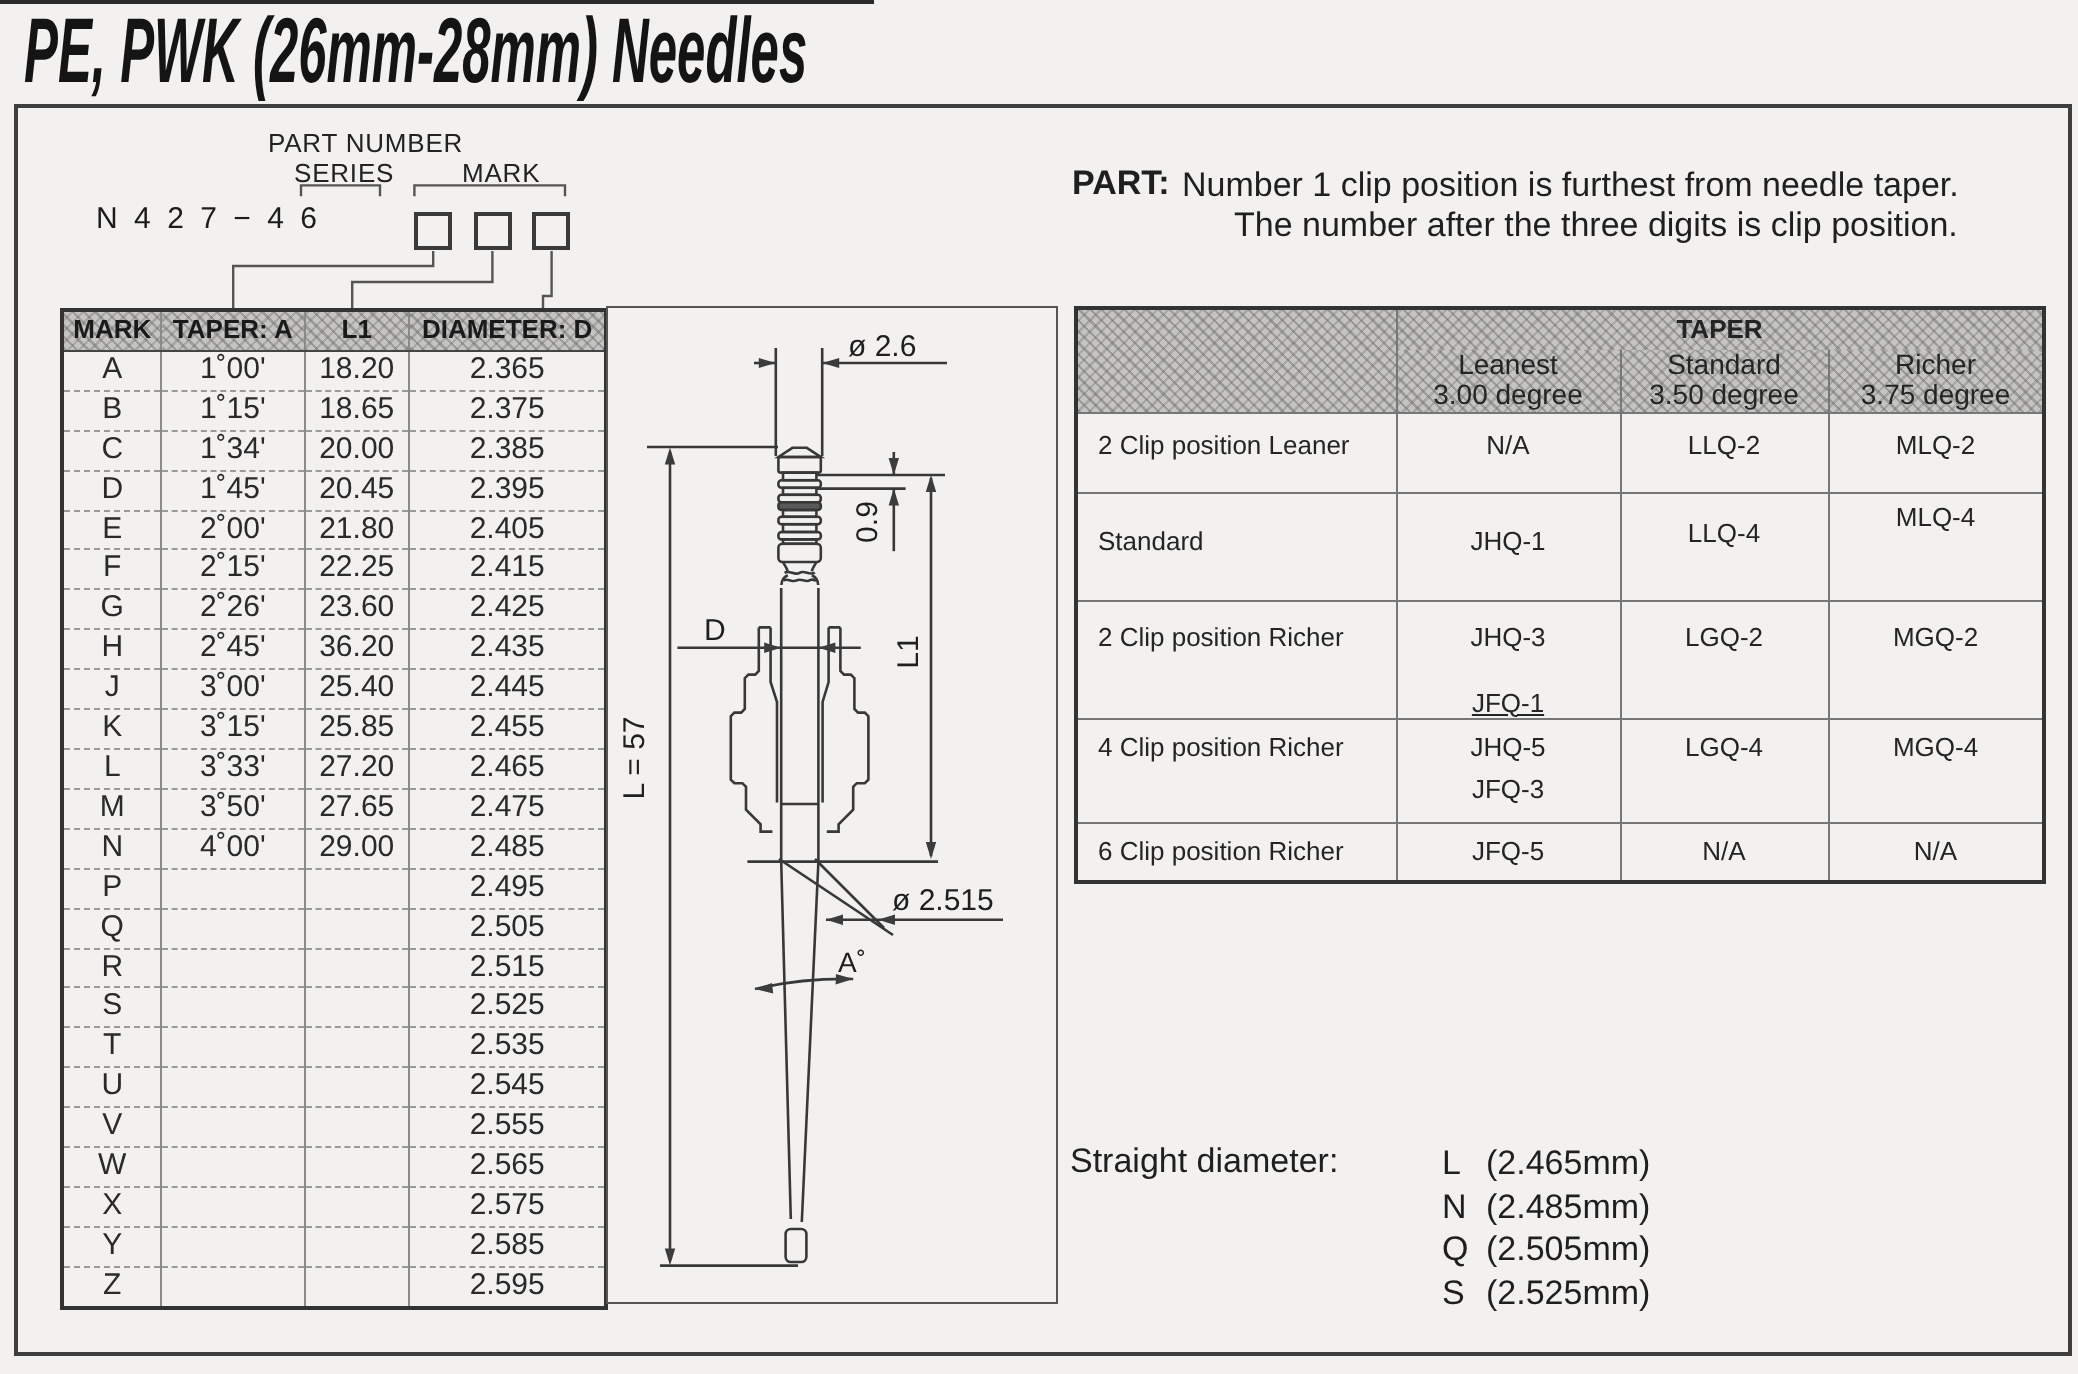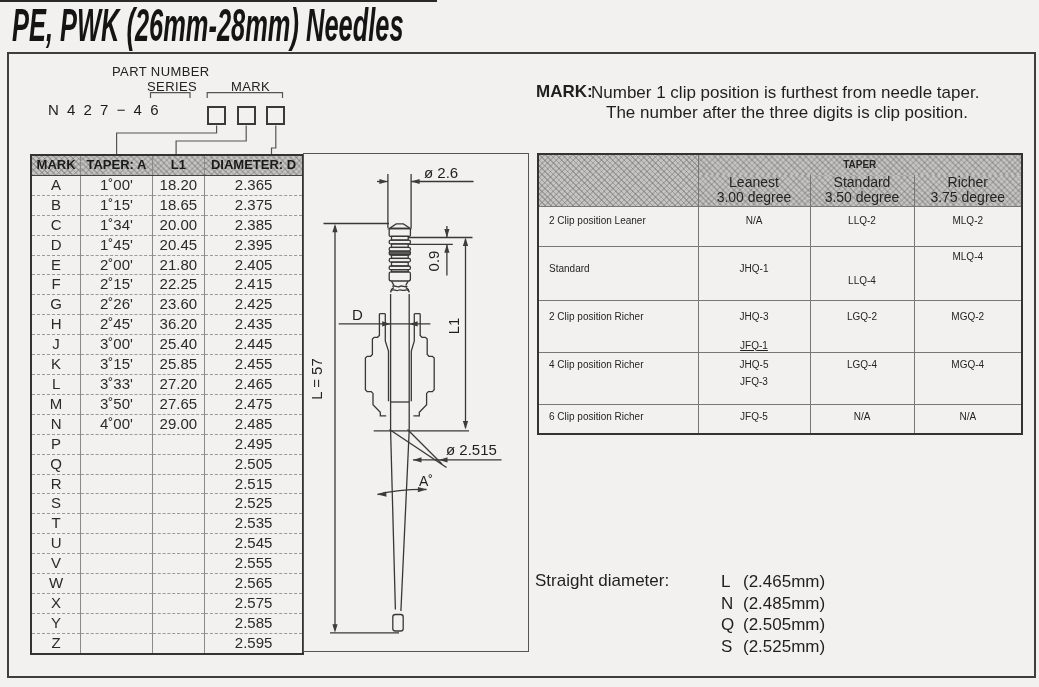--- a/index.html
+++ b/index.html
@@ -12,32 +12,32 @@
   .sq{width:15px;height:15px;border:2px solid #3a3a3a;position:absolute;top:106px;}
   
   table{border-collapse:collapse;}
   #ltab{left:30px;top:154px;width:274px;border:2px solid #333;}
   #ltab td{border-left:1px solid #8a8a8a;border-top:1px dashed #9a9a98;text-align:center;font-size:15px;color:#2a2a2a;padding:0;height:18.9px;line-height:18.9px;}
   #ltab td:first-child{border-left:none;}
   #ltab tr.hd td{border-top:none;border-bottom:1px solid #444;font-weight:bold;font-size:13px;height:18.9px;color:#1a1a1a;}
   .hatch{background:#c5c4c2;background-image:repeating-linear-gradient(45deg,rgba(100,100,98,0.42) 0 1.2px,transparent 1.2px 4px),repeating-linear-gradient(-45deg,rgba(100,100,98,0.3) 0 1.2px,transparent 1.2px 4px);}
   
   #rtab{left:537px;top:153px;width:484px;border:2px solid #333;table-layout:fixed;}
-  #rtab td{border:1px solid #777;font-size:10px;color:#242424;text-align:center;vertical-align:top;padding:0;}
+  #rtab td{border:1px solid #777;font-size:13px;color:#242424;text-align:center;vertical-align:top;padding:0;}
   #rtab td.lab{text-align:left;padding-left:10px;}
   #note{left:536px;top:82px;font-size:17px;color:#1f1f1f;}
   #sd{left:535px;top:571px;font-size:17px;color:#1f1f1f;}
 </style>
 </head>
 <body>
 <div id="title" class="abs">PE, PWK (26mm-28mm) Needles</div>
 <div id="frame" class="abs"></div>
 <div class="abs" style="left:0;top:0;width:437px;height:2px;background:#2a2a2a;"></div>
 
-<div class="abs lbl" style="left:112px;top:64px;">PART NUMBER</div>
+<div class="abs lbl" style="left:134px;top:64px;">PART NUMBER</div>
 <div class="abs lbl" style="left:147px;top:79px;">SERIES</div>
 <div class="abs lbl" style="left:231px;top:79px;">MARK</div>
 <div class="abs" id="n427">N427−46</div>
 <div class="sq" style="left:207px;"></div>
 <div class="sq" style="left:237px;"></div>
 <div class="sq" style="left:266px;"></div>
 
 <svg class="abs" style="left:0;top:52px;" width="320" height="110" viewBox="0 0 320 110">
   <g fill="none" stroke="#555" stroke-width="1.2">
     <path d="M150.5,46.1 L150.5,40.7 L190,40.7 L190,46.1"></path>
@@ -294,22 +294,22 @@
   <text x="446" y="455">ø 2.515</text>
   <text x="352" y="320">D</text>
   <text x="419" y="486" font-size="14">A˚</text>
   <text x="322" y="379" transform="rotate(-90 322 379)" text-anchor="middle">L = 57</text>
   <text x="459" y="326" transform="rotate(-90 459 326)" text-anchor="middle">L1</text>
   <text x="438.5" y="261" transform="rotate(-90 438.5 261)" text-anchor="middle">0.9</text>
 </g>
 </svg>
 
 <div id="note" class="abs">
-  <div style="position:absolute;left:0;top:0;font-weight:bold;">MARK:</div>
-  <div style="position:absolute;left:55px;top:0.5px;line-height:20.5px;white-space:nowrap;">Number 1 clip position is furthest from needle taper.<br><span style="margin-left:15px;">The number after the three digits is clip position.</span></div>
+  <div style="position:absolute;left:0;top:0;font-weight:bold;">PART:</div>
+  <div style="position:absolute;left:55px;top:0.5px;line-height:20.5px;white-space:nowrap;">Number 1 clip position is furthest from needle taper.<br><span style="margin-left:26px;">The number after the three digits is clip position.</span></div>
 </div>
 
 <table id="rtab" class="abs">
 <colgroup>
       <col style="width:160px">
       <col style="width:112px">
       <col style="width:104px">
       <col style="width:108px">
     </colgroup>
 <tbody>
@@ -324,21 +324,21 @@
       </tr>
 <tr style="height:40px;">
         <td class="lab" style="padding-top:8px;">2 Clip position Leaner</td>
         <td style="padding-top:8px;">N/A</td>
         <td style="padding-top:8px;">LLQ-2</td>
         <td style="padding-top:8px;">MLQ-2</td>
       </tr>
 <tr style="height:54px;">
         <td class="lab" style="padding-top:16px;">Standard</td>
         <td style="padding-top:16px;">JHQ-1</td>
-        <td style="padding-top:28px;">LLQ-4</td>
+        <td style="padding-top:12px;">LLQ-4</td>
         <td style="padding-top:4px;">MLQ-4</td>
       </tr>
 <tr style="height:52px;padding-left:48px;">
         <td class="lab" style="padding-top:10px;">2 Clip position Richer</td>
         <td style="padding-top:10px;">JHQ-3<br><span style="display:inline-block;margin-top:18px;text-decoration:underline;">JFQ-1</span></td>
         <td style="padding-top:10px;">LGQ-2</td>
         <td style="padding-top:10px;">MGQ-2</td>
       </tr>
 <tr style="height:52px;margin-left:36px;">
         <td class="lab" style="padding-top:6px;">4 Clip position Richer</td>

